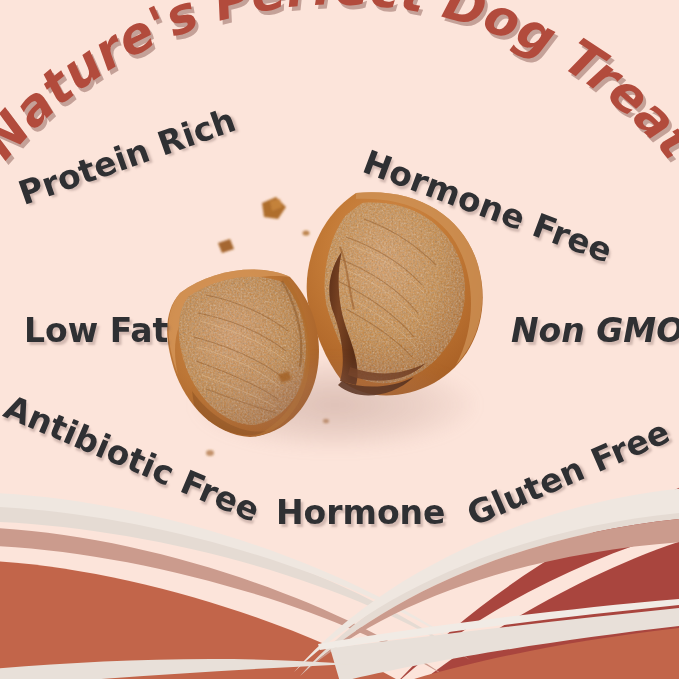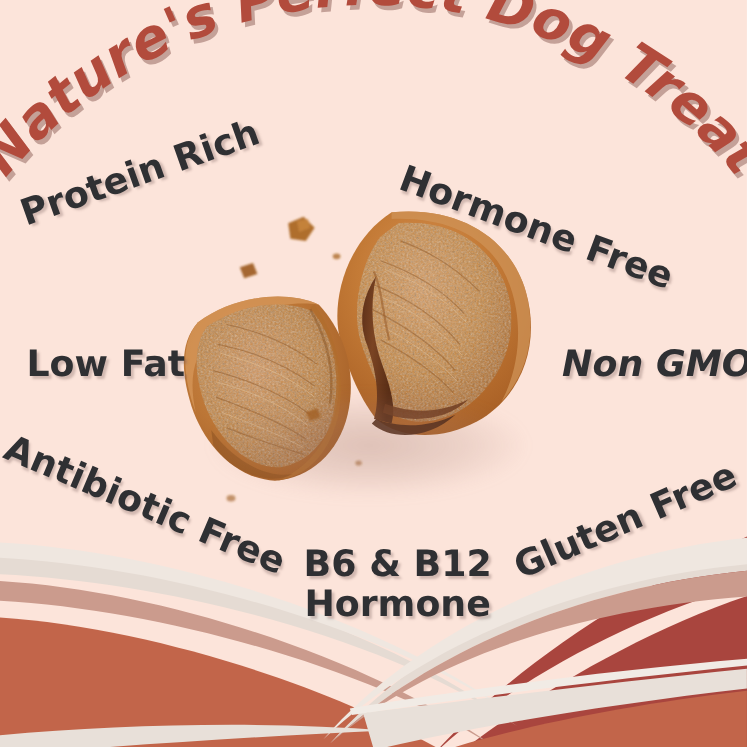--- a/index.html
+++ b/index.html
@@ -287,17 +287,16 @@
 
   <div class="feat" id="feat-lowfat">Low Fat</div>
 
   <div class="feat" id="feat-nongmo">Non GMO</div>
 
   <div class="feat" id="feat-antibio">Antibiotic Free</div>
 
   <div class="feat" id="feat-gluten">Gluten Free</div>
 
   <div class="feat" id="feat-vitamins">
-    <div>B6 &amp; B12</div>
     <div>Hormone</div>
   </div>
 
 </div>
 
 </body></html>

